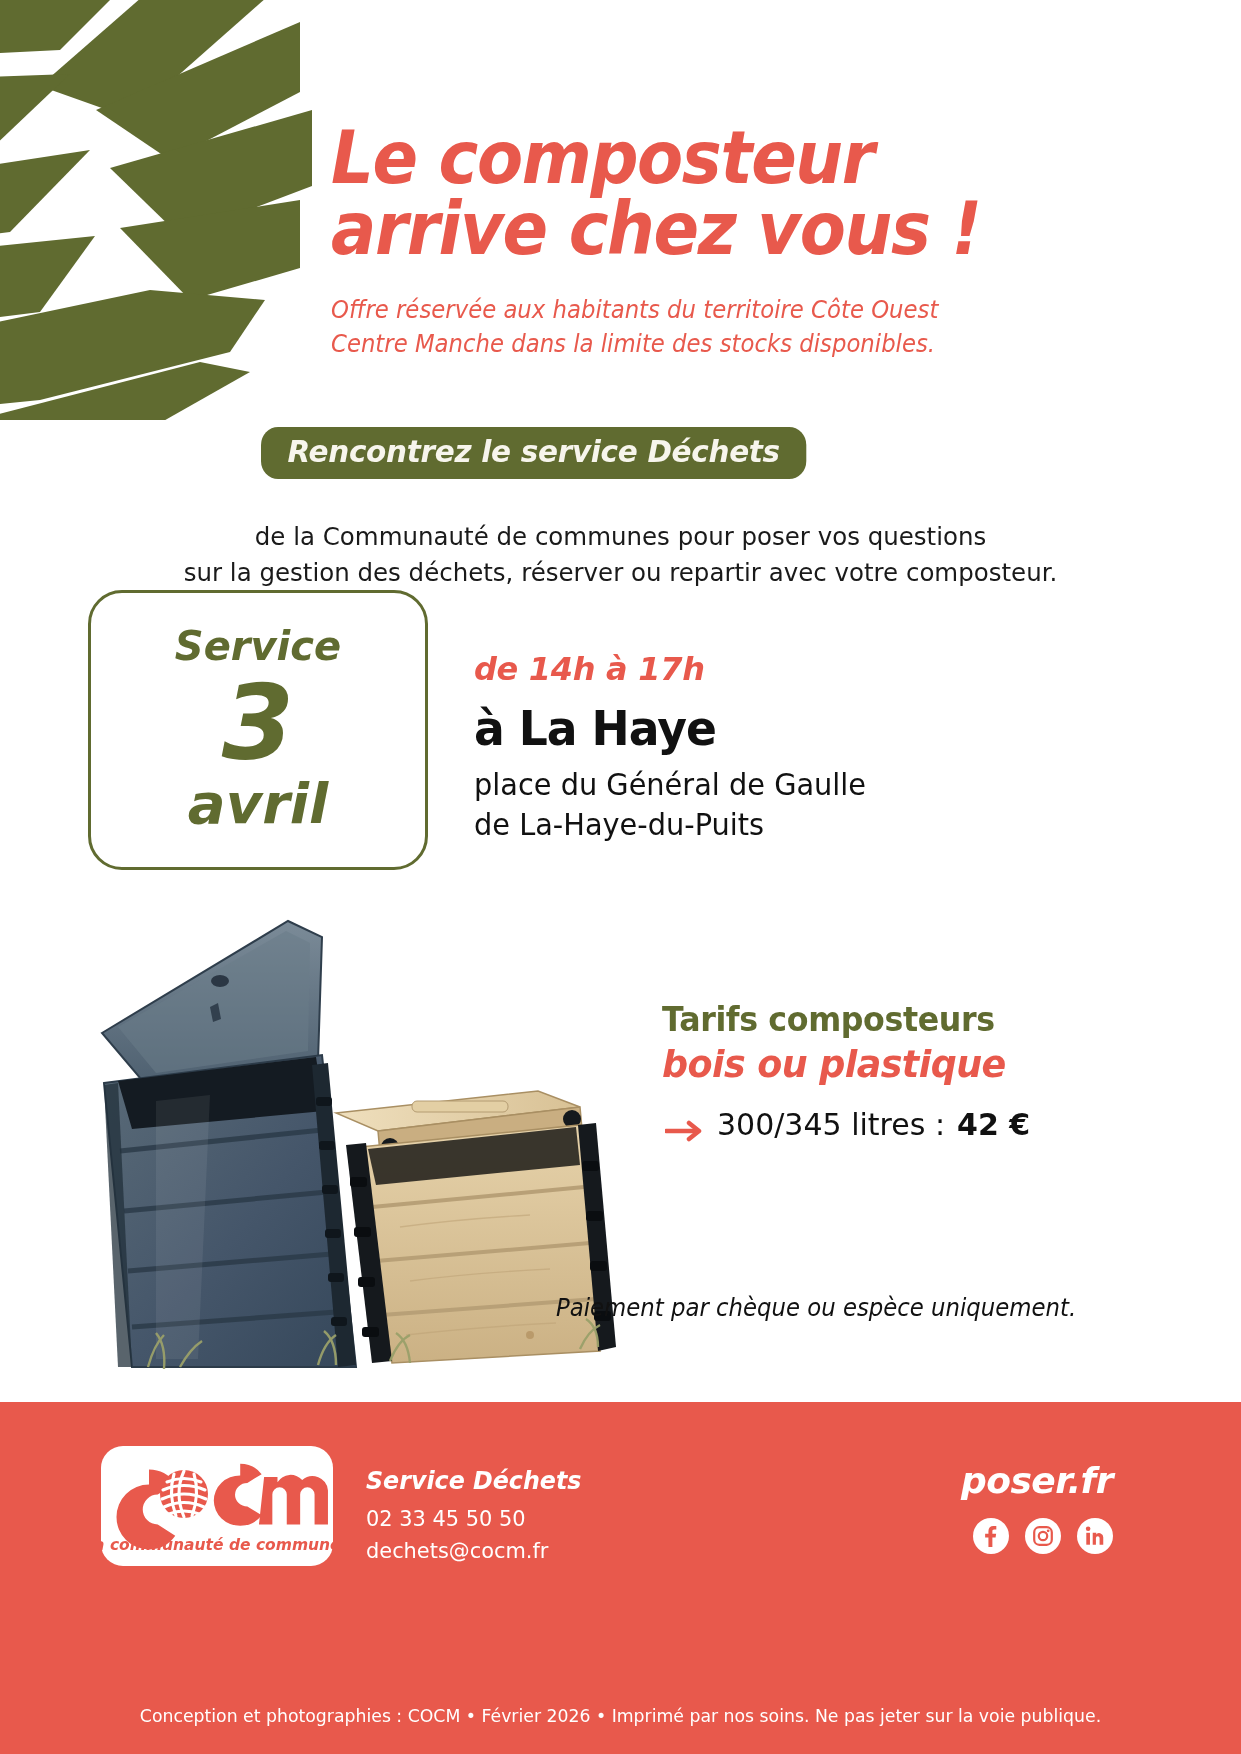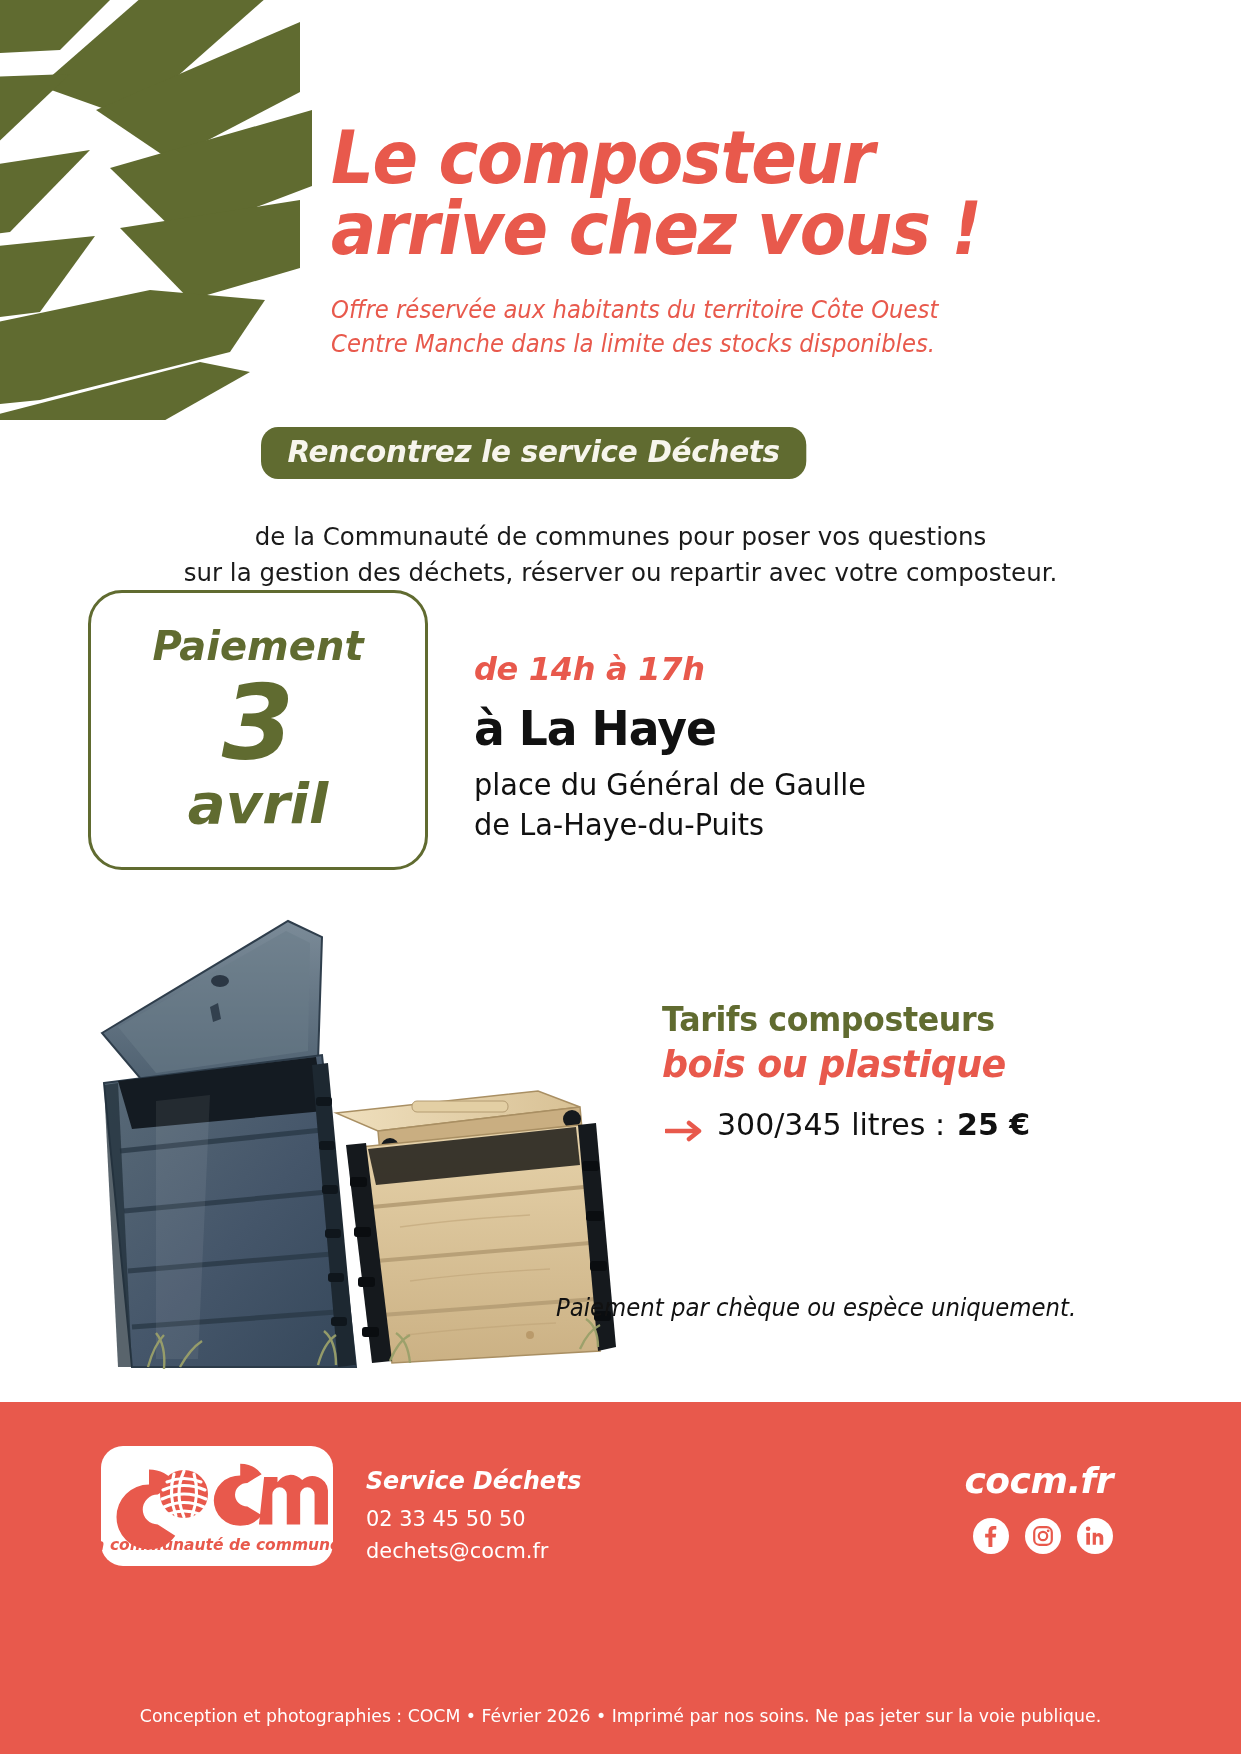--- a/index.html
+++ b/index.html
@@ -207,21 +207,21 @@
   <div class="pill">
     <span>Rencontrez le service Déchets</span>
   </div>
 
   <p class="intro">
     <span>de la Communauté de communes pour poser vos questions</span><br>
     <span>sur la gestion des déchets, réserver ou repartir avec votre composteur.</span>
   </p>
 
   <div class="datecard">
-    <div class="dc-day">Paiement</div>
+    <div class="dc-day">Service</div>
     <div class="dc-num">3</div>
     <div class="dc-month">avril</div>
   </div>
 
   <div class="ev-time">de 14h à 17h</div>
   <div class="ev-city">à La Haye</div>
   <div class="ev-addr">
     <span>place du Général de Gaulle</span><br>
     <span>de La-Haye-du-Puits</span>
   </div>
@@ -337,21 +337,21 @@
 
   <div class="prices">
     <div class="price-row">
       <span class="arw">
         <svg width="40" height="22" viewBox="0 0 40 22" xmlns="http://www.w3.org/2000/svg">
           <path d="M1,11 H31" stroke="#e8594c" stroke-width="4.5" stroke-linecap="round" fill="none"></path>
           <path d="M24,3 L34,11 L24,19" stroke="#e8594c" stroke-width="4.5" stroke-linecap="round" stroke-linejoin="round" fill="none"></path>
         </svg>
       </span>
       <span>300/345 litres :</span>
-      <span class="amt">25 €</span>
+      <span class="amt">42 €</span>
     </div>
 
 
   </div>
 
   <div class="paynote">Paiement par chèque ou espèce uniquement.</div>
 
   <div class="footer">
 
     <div class="logo-box">
@@ -376,21 +376,21 @@
         <path d="M132,28 a24,24 0 1,0 0,48 a24,24 0 0,0 19.5,-10 l-13,-8.4 a10.3,10.3 0 1,1 0,-22.4 l13,-8.4 a24,24 0 0,0 -19.5,-10 Z" fill="#e8594c" transform="translate(-6,0) scale(1.1,1.05)"></path>
 
         <path d="M170,34 h13 v5 a15,15 0 0,1 24,-2 a15,15 0 0,1 25,10 v33 h-13 v-29 a7,7 0 0,0 -14,0 v29 h-13 v-29 a7,7 0 0,0 -14,0 v29 h-13 Z" fill="#e8594c" transform="translate(-12,-4) scale(1.03,1.03)"></path>
         <text x="116" y="104" text-anchor="middle" font-family="DejaVu Sans, sans-serif" font-size="15.5" font-weight="bold" font-style="italic" fill="#e8594c">La communauté de communes</text>
       </svg>
     </div>
 
     <div class="foot-dept">Service Déchets</div>
     <div class="foot-tel">02 33 45 50 50</div>
     <div class="foot-mail">dechets@cocm.fr</div>
-    <div class="foot-web">cocm.fr</div>
+    <div class="foot-web">poser.fr</div>
 
     <div class="socials">
       <span class="soc">
         <svg width="22" height="22" viewBox="0 0 24 24" xmlns="http://www.w3.org/2000/svg">
           <path d="M13.5,24 V13.6 h3.5 l0.6,-4.1 h-4.1 V6.9 c0,-1.2 0.4,-2 2.1,-2 h2.2 V1.2 C17.4,1.1 16.1,1 14.6,1 c-3.2,0 -5.4,2 -5.4,5.6 v3 H5.6 v4.1 h3.6 V24 Z" fill="#e8594c"></path>
         </svg>
       </span>
       <span class="soc">
         <svg width="22" height="22" viewBox="0 0 24 24" xmlns="http://www.w3.org/2000/svg">
           <rect x="2.4" y="2.4" width="19.2" height="19.2" rx="5.6" fill="none" stroke="#e8594c" stroke-width="2.4"></rect>

